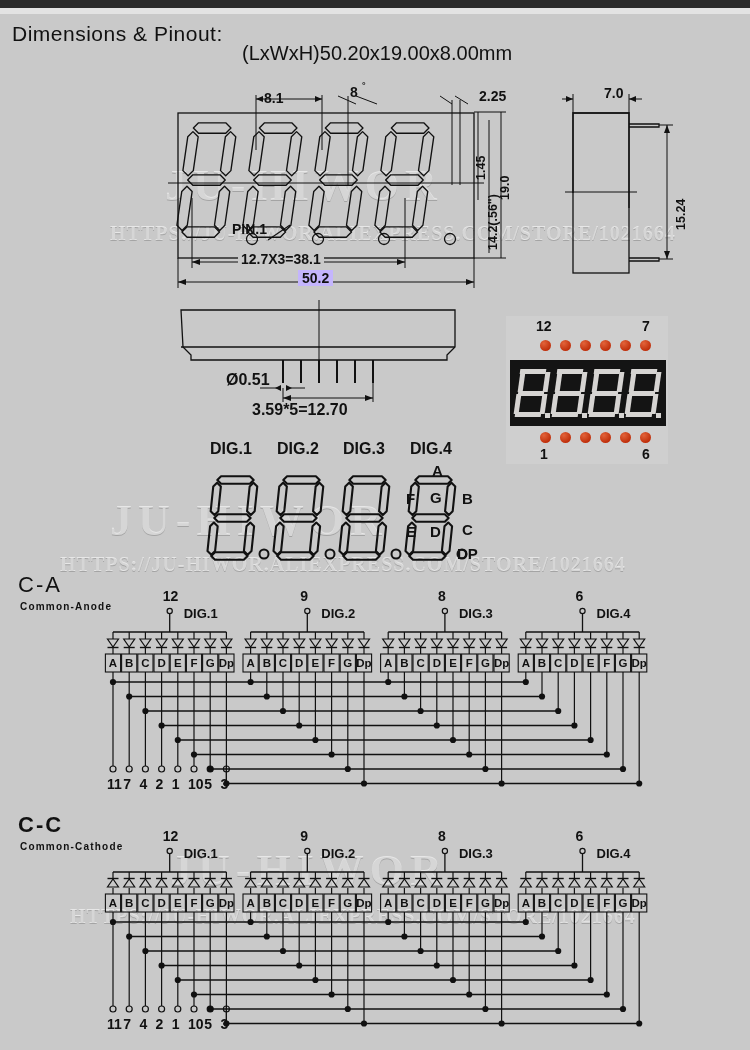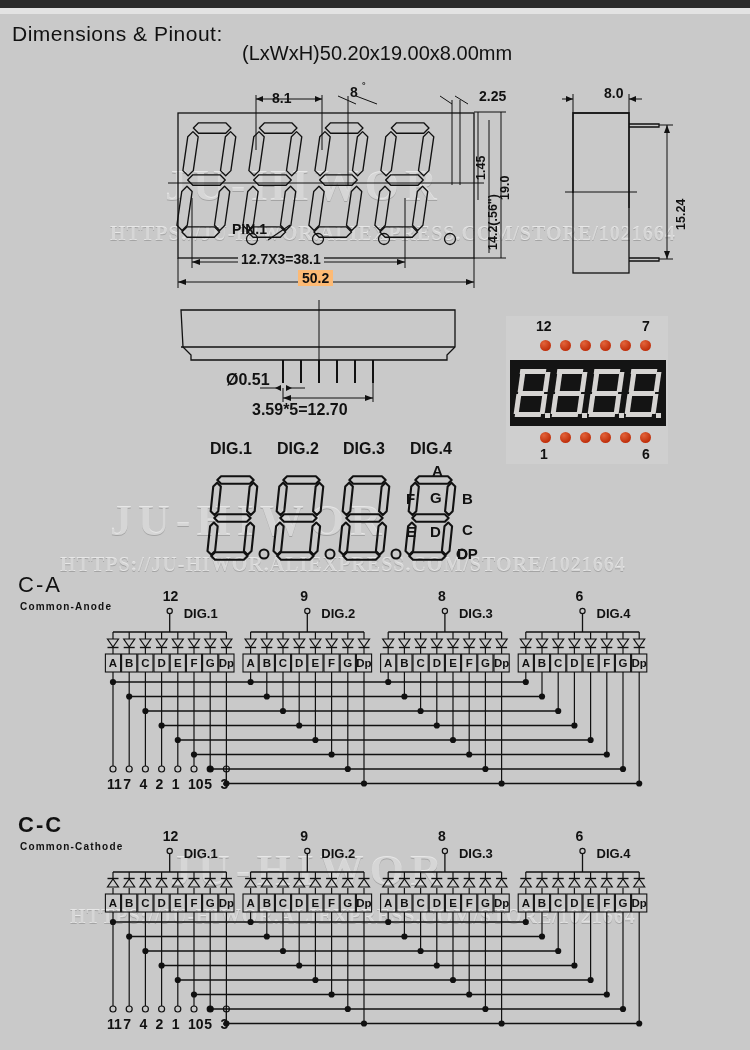--- a/index.html
+++ b/index.html
@@ -137,30 +137,30 @@
     <polygon points="192,262 200,259 200,265"></polygon>
     <polygon points="405,262 397,259 397,265"></polygon>
     <polygon points="178,282 186,279 186,285"></polygon>
     <polygon points="474,282 466,279 466,285"></polygon>
   </g>
 
   <g stroke="#111" fill="none" stroke-width="1.2">
     <line x1="268" y1="240" x2="290" y2="225"></line>
   </g>
 </svg>
-<div class="abs dim" style="left:272px;top:90px;">8.1</div>
+<div class="abs dim" style="left:264px;top:90px;">8.1</div>
 <div class="abs dim" style="left:350px;top:84px;">8</div>
 <div class="abs" style="left:362px;top:80px;font-size:9px;font-weight:bold;">°</div>
 <div class="abs dim" style="left:479px;top:88px;">2.25</div>
 <div class="abs dimS rot" style="left:474px;top:180px;">1.45</div>
 <div class="abs dimS rot" style="left:486px;top:250px;">14.2(.56")</div>
 <div class="abs dimS rot" style="left:498px;top:200px;">19.0</div>
 <div class="abs dim" style="left:232px;top:221px;">PIN.1</div>
 <div class="abs dim" style="left:238px;top:251px;background:#c9c9c9;padding:0 3px;">12.7X3=38.1</div>
-<div class="abs dim" style="left:298px;top:270px;background:#fdba74;padding:0 4px;">50.2</div>
+<div class="abs dim" style="left:298px;top:270px;background:#c4b5fd;padding:0 4px;">50.2</div>
 
 <svg width="200" height="230" style="left:560px;top:80px;">
   <g stroke="#111" fill="none" stroke-width="1.3">
     <path d="M13,113 L13,33 L69,33 L69,128 L69,45 L69,128"></path>
     <rect x="13" y="33" width="56" height="160"></rect>
 
     <path d="M69,44 L99,44 L99,47 L69,47"></path>
     <path d="M69,178 L99,178 L99,181 L69,181"></path>
     <line x1="5" y1="112" x2="77" y2="112" stroke-width="1"></line>
   </g>
@@ -173,21 +173,21 @@
     <line x1="99" y1="179" x2="113" y2="179"></line>
     <line x1="107" y1="45" x2="107" y2="179"></line>
   </g>
   <g fill="#111" stroke="none">
     <polygon points="13,19 6,16 6,22"></polygon>
     <polygon points="69,19 76,16 76,22"></polygon>
     <polygon points="107,45 104,53 110,53"></polygon>
     <polygon points="107,179 104,171 110,171"></polygon>
   </g>
 </svg>
-<div class="abs dim" style="left:604px;top:85px;">8.0</div>
+<div class="abs dim" style="left:604px;top:85px;">7.0</div>
 <div class="abs dimS rot" style="left:674px;top:230px;">15.24</div>
 
 <svg width="360" height="140" style="left:155px;top:295px;">
   <g stroke="#111" fill="none" stroke-width="1.3">
     <path d="M26,15 L300,15 L300,52 L292,60 L292,65 L36,65 L36,60 L28,52 Z"></path>
     <line x1="26" y1="52" x2="300" y2="52"></line>
 
     <line x1="128" y1="65" x2="128" y2="88" stroke-width="2"></line>
     <line x1="146" y1="65" x2="146" y2="88" stroke-width="2"></line>
     <line x1="164" y1="65" x2="164" y2="88" stroke-width="2"></line>

